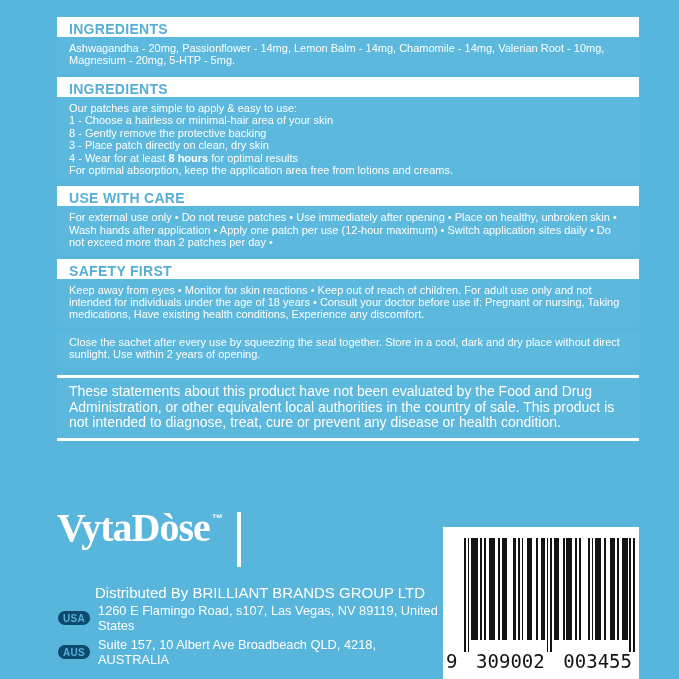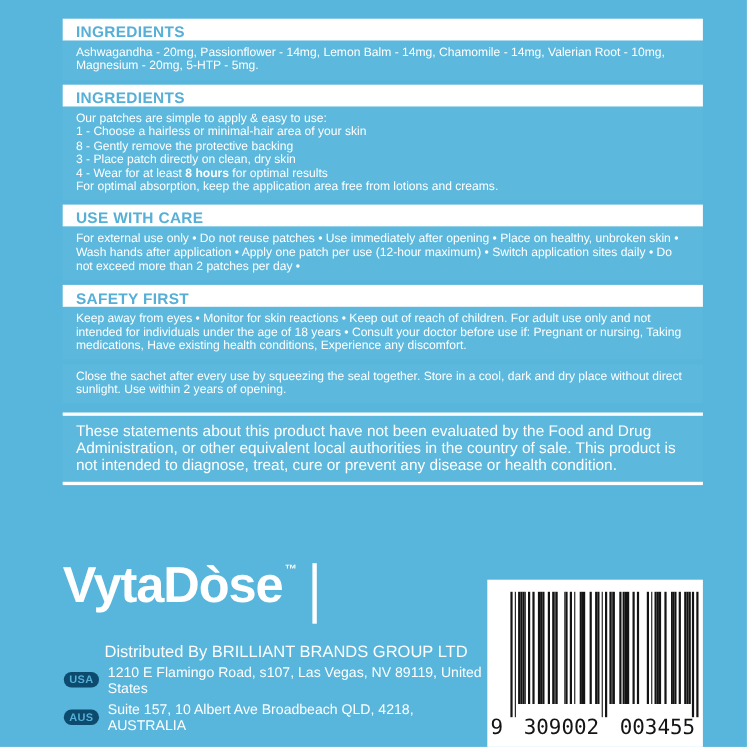--- a/index.html
+++ b/index.html
@@ -9,21 +9,21 @@
   .sec{margin-bottom:4px;}
   .sec-header{background:#fff;color:var(--heading,#55AFD6);font-weight:bold;font-size:14px;
               letter-spacing:.3px;padding:4px 12px 0;}
   .sec-body{background:var(--panel,#5CB8DD);color:#fff;font-size:11px;line-height:1.13;
             padding:5px 12px 6px;}
   .sec-body .ln{margin:0;}
   .disclaimer{margin-top:8px;background:var(--panel,#5CB8DD);color:#fff;font-size:14px;
               line-height:1.13;padding:6px 12px 7px;border-top:3px solid #fff;border-bottom:3px solid #fff;}
   
   .brand-row{position:absolute;left:57px;top:506px;display:flex;align-items:flex-start;color:#fff;}
-  .brand{font-size:46px;font-weight:bold;letter-spacing:-1px;line-height:1.1;}
+  .brand{font-size:40px;font-weight:bold;letter-spacing:-1px;line-height:1.1;font-family:Liberation Serif, serif;}
   .tm{font-size:11px;font-weight:bold;margin:6px 0 0 2px;}
   .brand-bar{width:4px;height:55px;background:#fff;margin:6px 0 0 14px;}
   
   .dist{position:absolute;left:58px;top:584px;width:385px;color:#fff;}
   .dist-name{font-weight:normal;font-size:15px;margin:0 0 2px 37px;}
   .addr{display:flex;align-items:center;gap:8px;font-size:12.8px;margin-bottom:4px;}
   .addr.second{margin-top:0;}
   .badge{background:#0c4a6e;color:var(--heading,#55AFD6);font-size:10px;font-weight:bold;
          border-radius:8px;padding:2px 5px 1px;letter-spacing:.3px;flex:none;}
   
@@ -79,21 +79,21 @@
   <div class="brand-row">
     <span class="brand">VytaDòse</span>
     <span class="tm">™</span>
     <span class="brand-bar"></span>
   </div>
 
   <div class="dist">
     <div class="dist-name">Distributed By BRILLIANT BRANDS GROUP LTD</div>
     <div class="addr">
       <span class="badge">USA</span>
-      <span>1210 E Flamingo Road, s107, Las Vegas, NV 89119, United States</span>
+      <span>1260 E Flamingo Road, s107, Las Vegas, NV 89119, United States</span>
     </div>
     <div class="addr second">
       <span class="badge">AUS</span>
       <span>Suite 157, 10 Albert Ave Broadbeach QLD, 4218, AUSTRALIA</span>
     </div>
 
   </div>
 
   <div class="barcode-box">
     <div class="bars" id="bars">

